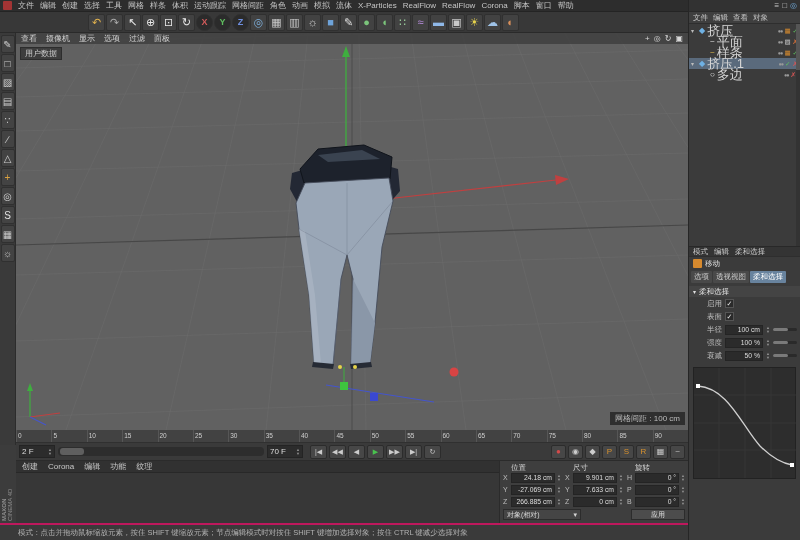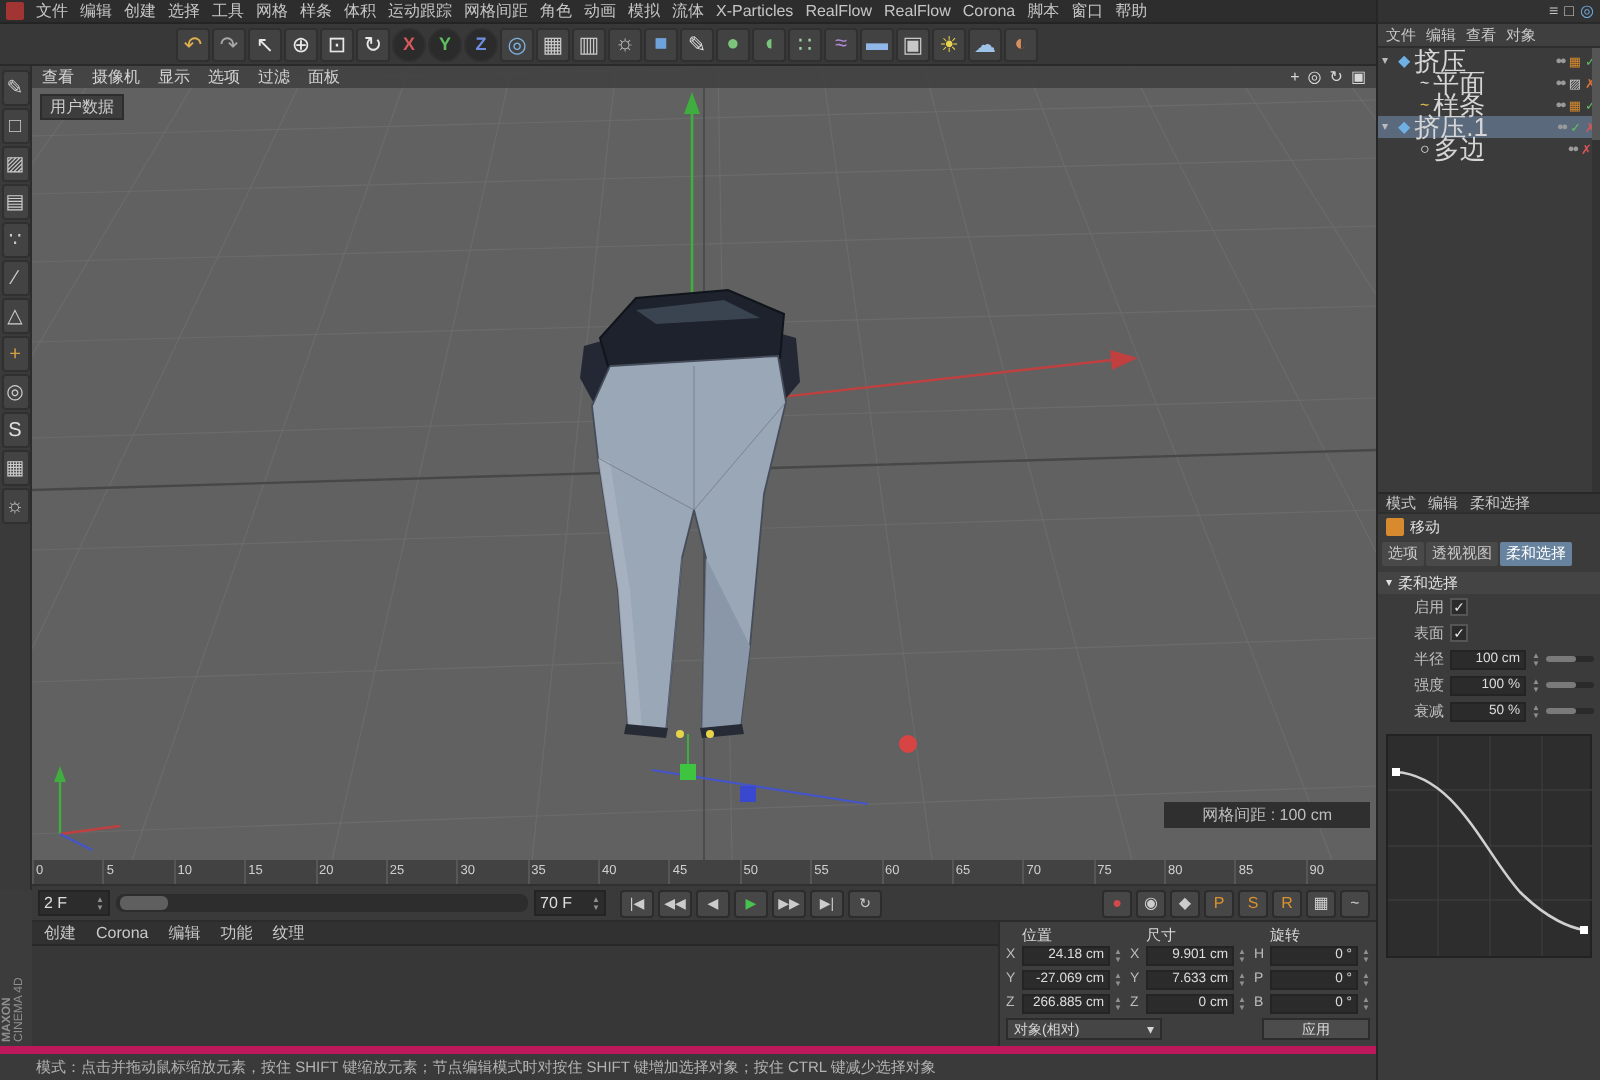--- a/index.html
+++ b/index.html
@@ -20,21 +20,21 @@
   
   #leftbar{left:0;top:33px;width:16px;height:412px;background:#3a3a3a;border-right:1px solid #2c2c2c;display:flex;flex-direction:column;align-items:center;padding-top:2px;gap:1px}
   .lb-icon{width:14px;height:18px;display:flex;align-items:center;justify-content:center;font-size:10px;color:#c0c0c0;border-radius:2px;background:#434343;border:1px solid #303030;flex:none}
 
   
   #viewport{left:16px;top:33px;width:672px;height:397px;background:#616161;overflow:hidden}
   #vp-menu{position:absolute;left:0;top:0;width:100%;height:11px;background:rgba(66,66,66,.92);display:flex;align-items:center;gap:9px;padding:0 5px;font-size:8px;color:#d2d2d2;z-index:3}
   #vp-corner{margin-left:auto;display:flex;gap:4px}
   .vp-cicon{font-size:8px;color:#d8d8d8}
   #vp-label{position:absolute;left:4px;top:14px;background:#3d3d3d;border:1px solid #2d2d2d;padding:0 4px;font-size:8px;color:#cccccc;z-index:3;line-height:11px}
-  #grid-label{position:absolute;right:3px;bottom:16px;background:#2f2f2f;padding:1px 19px;font-size:8px;color:#bdbdbd;z-index:3}
+  #grid-label{position:absolute;right:3px;bottom:5px;background:#2f2f2f;padding:1px 5px;font-size:8px;color:#bdbdbd;z-index:3}
   #vp-svg{position:absolute;left:0;top:0;z-index:1}
 
   
   #ruler{left:16px;top:430px;width:672px;height:13px;background:#424242;border-bottom:1px solid #303030;display:flex}
   .ruler-tick{flex:1;font-size:6.5px;color:#cfcfcf;border-left:1px solid #565656;padding-left:1px;line-height:12px}
 
   
   #transport{left:16px;top:443px;width:672px;height:18px;background:#3a3a3a;border-bottom:1px solid #2b2b2b;display:flex;align-items:center;gap:3px;padding:0 3px}
   .frame-field{width:36px;height:13px;background:#2c2c2c;border:1px solid #242424;display:flex;align-items:center;justify-content:space-between;padding:0 2px;font-size:8px;color:#ddd}
   .spin{display:flex;flex-direction:column;font-size:4px;line-height:4px;color:#909090}
@@ -53,21 +53,21 @@
   .co-grid{display:grid;grid-template-columns:1fr 1fr 1fr;gap:1px 4px}
   .co-head{color:#d8d8d8;font-size:7.5px;padding-left:8px;line-height:9px}
   .co-cell{display:flex;align-items:center;gap:2px;height:11px}
   .co-axis{width:6px;color:#bdbdbd}
   .co-box{flex:1;height:10px;background:#2b2b2b;border:1px solid #242424;color:#ddd;display:flex;align-items:center;justify-content:flex-end;padding:0 2px;font-size:6.8px;white-space:nowrap;overflow:hidden}
   #co-footer{display:flex;align-items:center;gap:4px;margin-top:2px}
   .co-drop{width:78px;height:11px;background:#454545;border:1px solid #2c2c2c;display:flex;align-items:center;justify-content:space-between;padding:0 3px;font-size:7px;color:#d5d5d5}
   .co-apply{width:54px;height:11px;background:#4c4c4c;border:1px solid #2c2c2c;display:flex;align-items:center;justify-content:center;font-size:7px;color:#ddd;margin-left:auto}
 
   
-  #statusbar{left:0;top:523px;width:688px;height:17px;background:#3a3a3a;border-top:4px solid #be185d;display:flex;align-items:center;padding-left:18px;font-size:7.5px;color:#b2b2b2;white-space:nowrap;overflow:hidden}
+  #statusbar{left:0;top:523px;width:688px;height:17px;background:#3a3a3a;border-top:2px solid #be185d;display:flex;align-items:center;padding-left:18px;font-size:7.5px;color:#b2b2b2;white-space:nowrap;overflow:hidden}
 
   
   #maxon{left:1px;top:455px;width:14px;height:66px}
   #maxon .rot{transform:rotate(-90deg) translateX(-66px);transform-origin:0 0;width:66px;font-size:6px;line-height:6px;color:#8f8f8f}
 
   
   #rp{left:688px;top:0;width:112px;height:540px;background:#3b3b3b;border-left:1px solid #262626;font-size:7.5px}
   #rp-top{height:12px;background:#323232;display:flex;justify-content:flex-end;align-items:center;gap:3px;padding:0 3px;border-bottom:1px solid #2a2a2a}
   .rp-ticon{font-size:8px;color:#c8c8c8}
   #om-menu{height:12px;background:#3f3f3f;display:flex;align-items:center;gap:5px;padding:0 4px;border-bottom:1px solid #2e2e2e;color:#c8c8c8}

